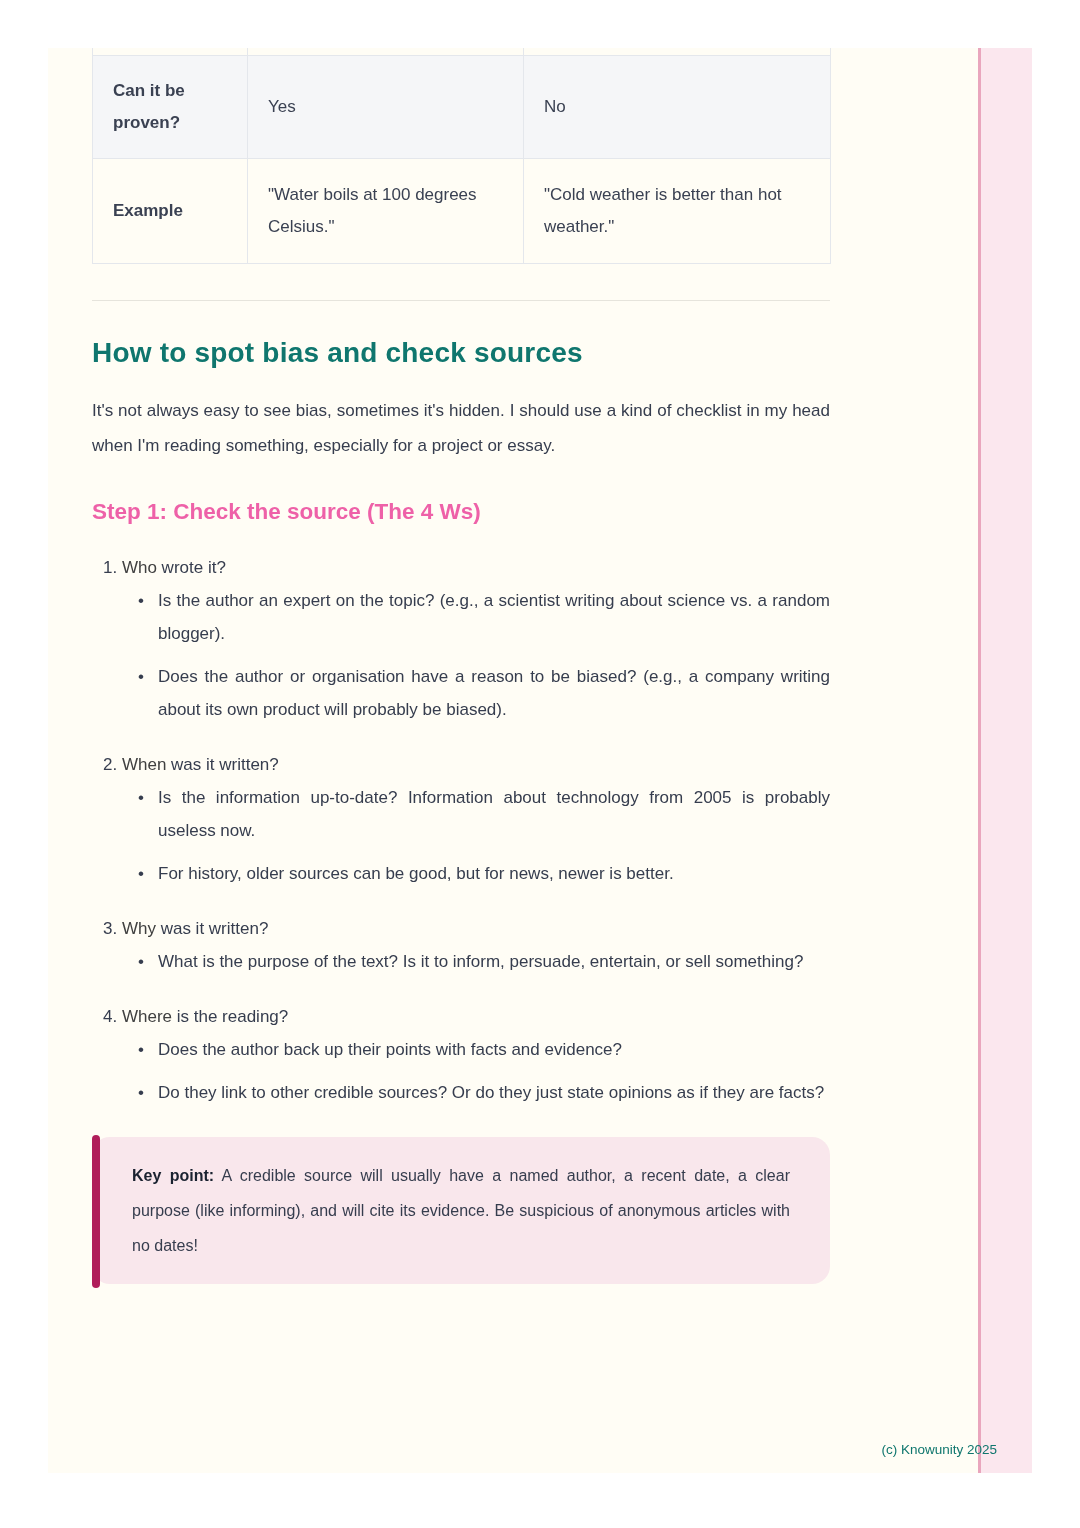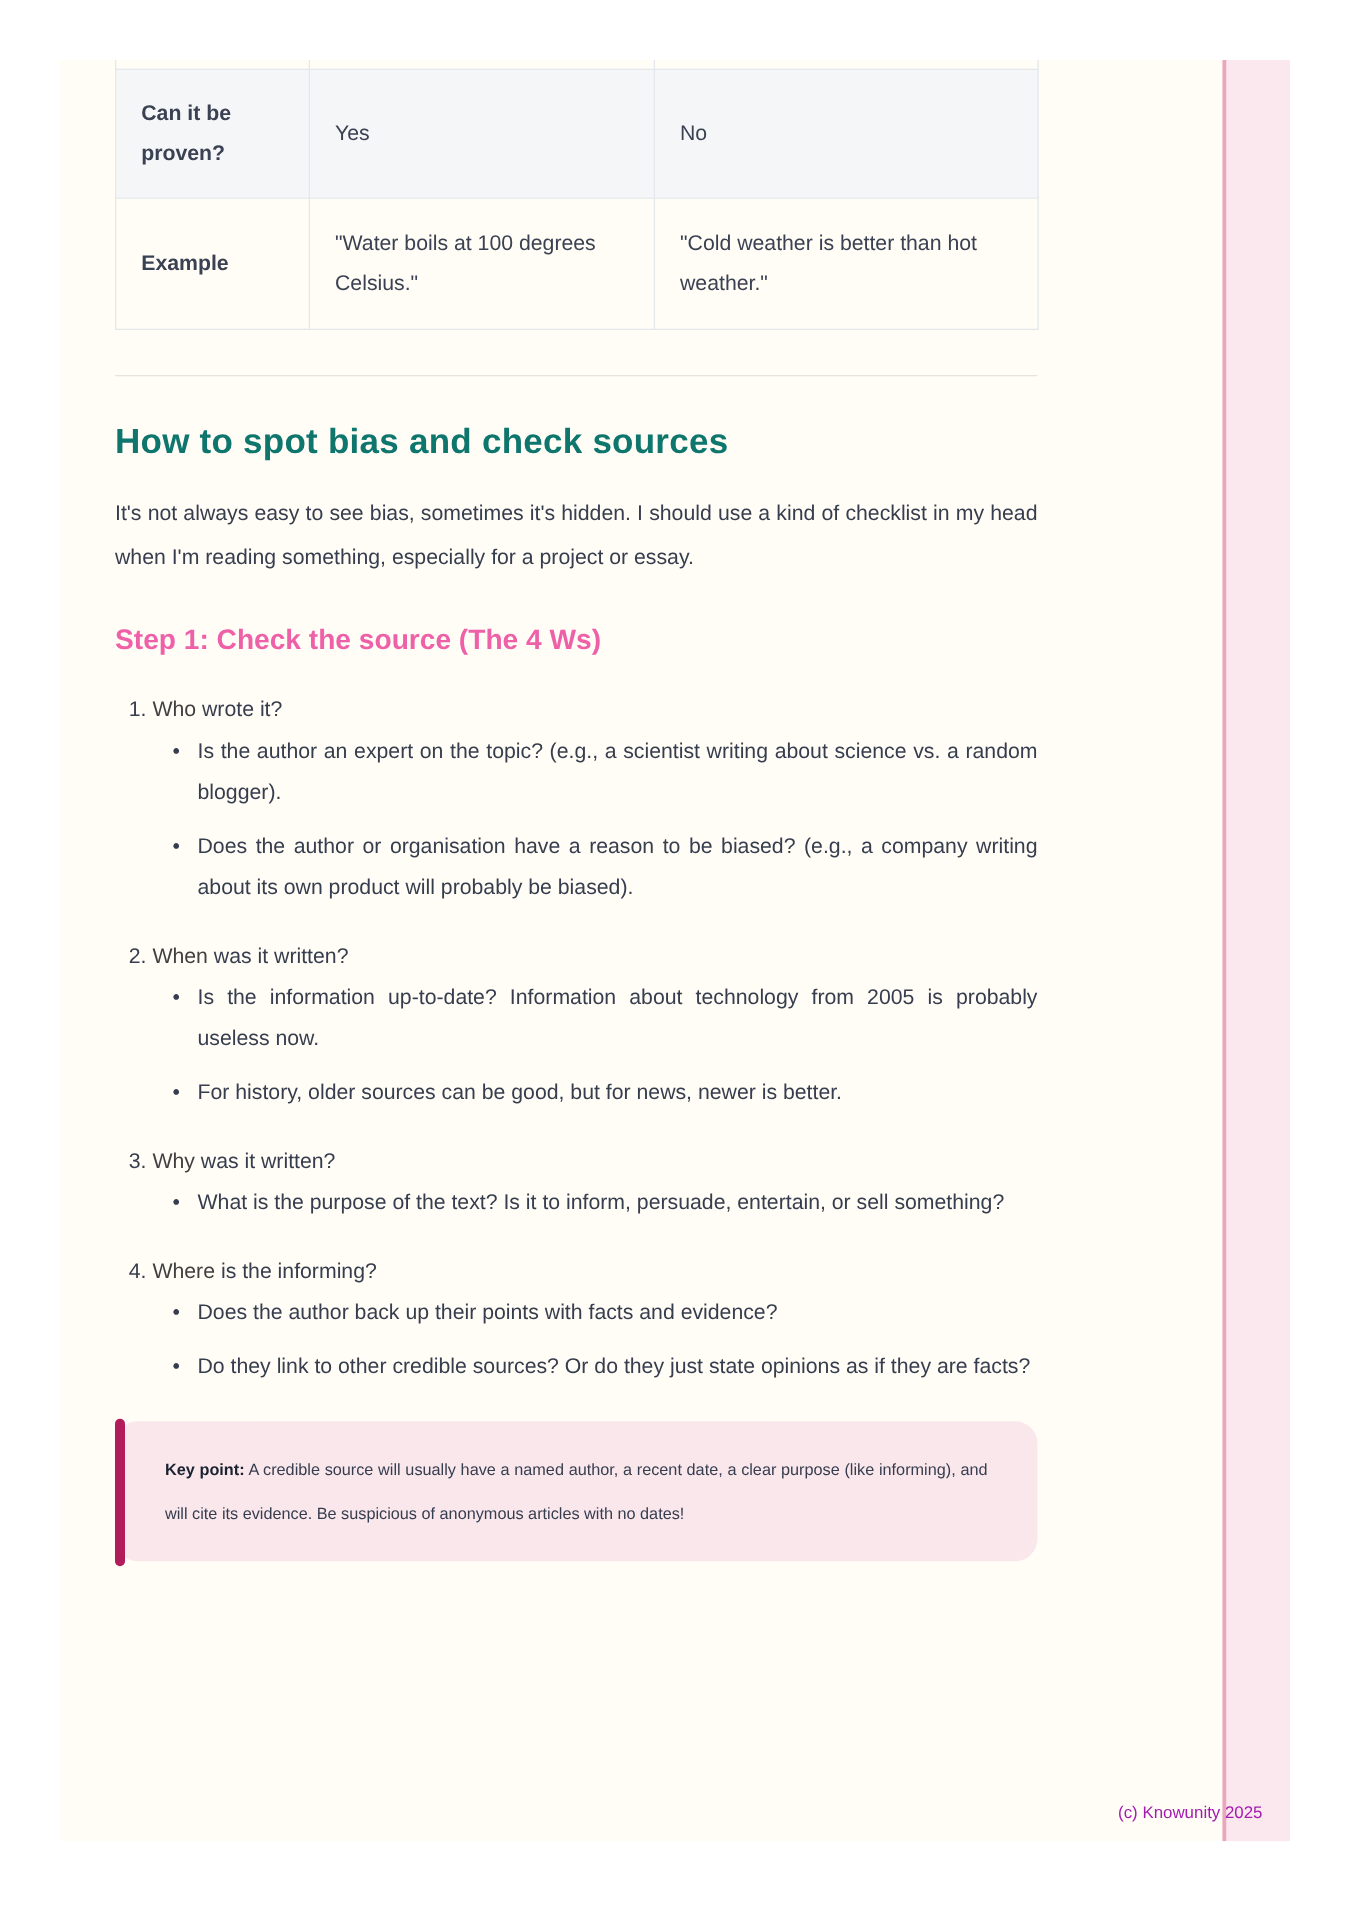--- a/index.html
+++ b/index.html
@@ -100,39 +100,39 @@
     left: 46px;
     color: #363d4e;
   }
   
   .callout {
     position: relative;
     margin-top: 28px;
     background: #f9e7ec;
     border-radius: 18px;
     padding: 21px 40px;
-    font-size: 13px;
+    font-size: 16px;
     line-height: 35px;
     text-align: justify;
   }
   .callout::before {
     content: "";
     position: absolute;
     left: 0; top: -2px; bottom: -4px;
     width: 8px;
     border-radius: 8px;
     background: #b01d5a;
   }
   .callout .kw { font-weight: bold; color: #1a2230; }
   
   .footer {
     position: absolute;
-    right: 22px; bottom: 16px;
+    right: 35px; bottom: 16px;
     font-size: 13.5px;
-    color: #a21caf;
+    color: #0f766e;
     z-index: 3;
   }
 </style>
 </head>
 <body>
 
 <div class="card">
   <div class="edge-stripe"></div>
 
   <div class="content">
@@ -200,21 +200,21 @@
           <span class="kw">Why</span><span> was it written?</span>
         </div>
         <ul class="bullets">
           <li>What is the purpose of the text? Is it to inform, persuade, entertain, or sell something?</li>
         </ul>
       </div>
 
       <div class="step-item">
         <div class="step-head">
           <span class="num">4.</span>
-          <span class="kw">Where</span><span> is the informing?</span>
+          <span class="kw">Where</span><span> is the reading?</span>
         </div>
         <ul class="bullets">
           <li>Does the author back up their points with facts and evidence?</li>
           <li>Do they link to other credible sources? Or do they just state opinions as if they are facts?</li>
         </ul>
       </div>
 
     </div>
 
     <div class="callout">

